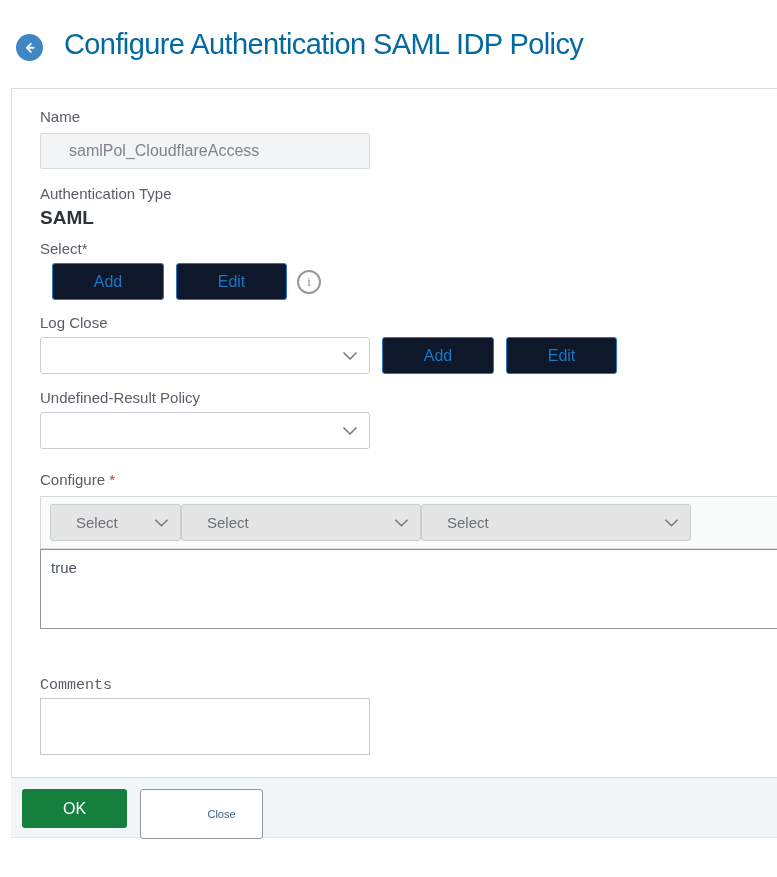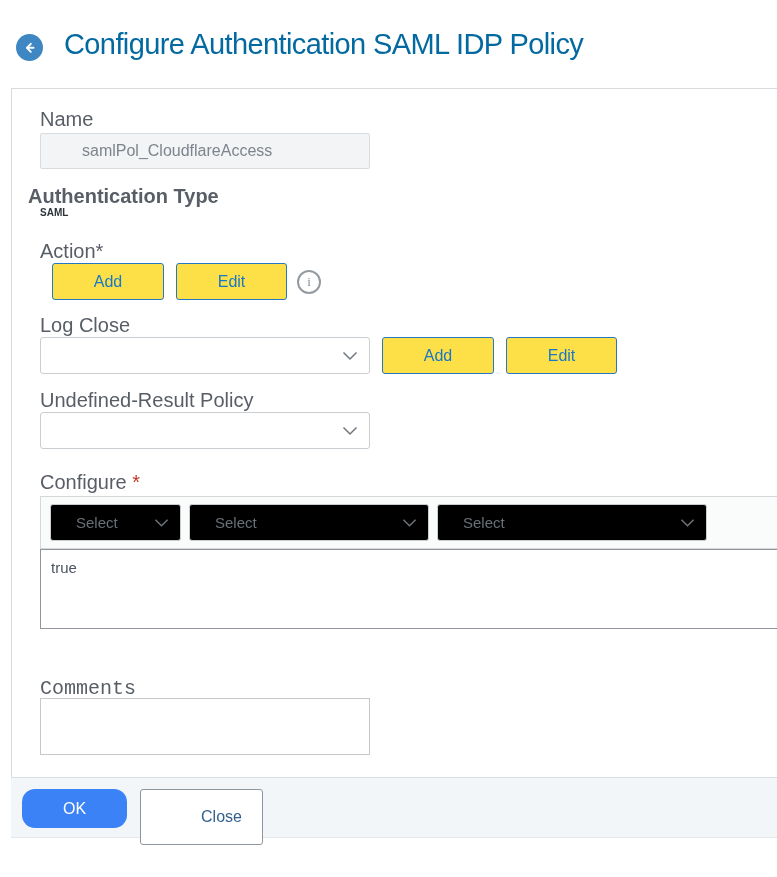--- a/index.html
+++ b/index.html
@@ -10,98 +10,98 @@
   .back-btn { position:absolute; left:16px; top:34px; width:27px; height:27px;
               border-radius:50%; background:#3e87c3; border:none; cursor:pointer;
               display:flex; align-items:center; justify-content:center; }
   .page-title { position:absolute; left:64px; top:28px; font-size:29px;
                 color:#0369a1; letter-spacing:-0.6px; font-weight:400; white-space:nowrap; }
 
   
   .panel { position:absolute; left:11px; top:88px; width:810px; height:750px;
            border-top:1px solid #d9dcdf; border-left:1px solid #d9dcdf; background:#fff; }
 
-  .lbl { position:absolute; font-size:20px; color:#585d66; white-space:nowrap;text-align:center; }
+  .lbl { position:absolute; font-size:15px; color:#585d66; white-space:nowrap;text-align:center; }
   .req { color:#c0392b; }
-  .bold-val { position:absolute; font-size:10px; font-weight:700; color:#2e3338; }
+  .bold-val { position:absolute; font-size:19px; font-weight:700; color:#2e3338; }
 
   .text-input { position:absolute; width:330px; height:36px; background:#f3f4f5;
                 border:1px solid #d9dcde; border-radius:2px; color:#7d848e;
-                font-size:16px; padding-left:41px; font-family:inherit; }
+                font-size:16px; padding-left:28px; font-family:inherit; }
 
   .dropdown { background:#fff; border:1px solid #c9ced3; border-radius:3px;
               height:37px; display:flex; align-items:center; position:relative; cursor:pointer; }
   .dropdown .dd-value { padding-left:25px; font-size:15px; color:#7d848e;
                         overflow:hidden; white-space:nowrap; }
   .dropdown .chev { position:absolute; right:11px; top:50%; transform:translateY(-50%);
                     display:flex; }
 
   .row { position:absolute; display:flex; align-items:center; }
   .row .dropdown { width:330px; }
-  .btn-outline { width:112px; height:37px; margin-left:12px; background:#fde047;
+  .btn-outline { width:112px; height:37px; margin-left:12px; background:#0f172a;
                  border:1px solid #2478c2; border-radius:3px; color:#1878c6;
                  font-size:16px; font-family:inherit; cursor:pointer;
                  display:flex; align-items:center; justify-content:center; }
   .btn-outline + .btn-outline { margin-left:12px; width:111px; }
 
   .info-icon { width:24px; height:24px; margin-left:10px; border:2px solid #939aa0;
                border-radius:50%; color:#888f96; font-size:13px; line-height:20px;
                text-align:center; font-family:"Liberation Serif", serif;
                cursor:pointer; flex:0 0 auto; }
 
   
   .expr-toolbar { position:absolute; left:40px; top:496px; width:790px; height:53px;
                   background:#fafbfb; border:1px solid #d4d8da; border-right:none;
                   display:flex; align-items:center; padding-left:9px; }
-  .expr-toolbar .dropdown { margin-right:8px; background:#000000; }
+  .expr-toolbar .dropdown { margin-right:0; background:#e5e5e5; }
   .expr-toolbar .dd-value { color:#6a7078; font-size:15px; }
   .sel-1 { width:131px; } .sel-2 { width:240px; } .sel-3 { width:270px; }
 
   .expr-area { position:absolute; left:40px; top:549px; width:790px; height:80px;
                border:1px solid #8f959b; border-right:none; background:#fff;
                font-size:15px; color:#4a5462; padding:9px 10px; resize:none;
                font-family:inherit; outline:none; }
 
   .comments-area { position:absolute; left:40px; top:698px; width:330px; height:57px;
                    border:1px solid #c6c9cc; background:#fff; resize:none;
                    font-size:15px; color:#4a5462; padding:6px 8px;
                    font-family:inherit; outline:none; }
 
   
   .footer { position:absolute; left:11px; top:777px; width:810px; height:61px;
             background:#f3f6f8; border-top:1px solid #d9dde0; border-bottom:1px solid #e4e7e9; }
   .btn-ok { position:absolute; left:11px; top:11px; width:105px; height:39px;
-            background:#3b82f6; color:#ffffff; border:none; border-radius:13px;
+            background:#15803d; color:#ffffff; border:none; border-radius:3px;
             font-size:16px; font-family:inherit; cursor:pointer; }
-  .btn-close { position:absolute; left:129px; top:11px; width:123px; height:56px;
+  .btn-close { position:absolute; left:129px; top:11px; width:123px; height:50px;
                background:#ffffff; color:#33608e; border:1px solid #8e979e;
-               border-radius:3px; font-size:16px; font-family:inherit; cursor:pointer;padding-left:40px; }
+               border-radius:3px; font-size:11px; font-family:inherit; cursor:pointer;padding-left:40px; }
 </style>
 </head>
 <body>
 
 <button class="back-btn">
   <span style="display:flex;">
     <svg width="15" height="14" viewBox="0 0 16 16">
       <path d="M9.5 3.2 L5 7.8 L9.5 12.4" stroke="#ffffff" stroke-width="2.2" fill="none" stroke-linecap="round" stroke-linejoin="round"></path>
       <line x1="5.6" y1="7.8" x2="12.6" y2="7.8" stroke="#ffffff" stroke-width="2.2" stroke-linecap="round"></line>
     </svg>
   </span>
 </button>
 <h1 class="page-title">Configure Authentication SAML IDP Policy</h1>
 
 <div class="panel"></div>
 
 <label class="lbl" style="left:40px; top:108px;">Name</label>
 <input class="text-input" style="left: 40px; top: 133px;" readonly="" value="samlPol_CloudflareAccess">
 
-<span class="lbl" style="left:28px; top:185px;font-weight:bold;">Authentication Type</span>
+<span class="lbl" style="left:40px; top:185px;">Authentication Type</span>
 <span class="bold-val" style="left:40px; top:207px;">SAML</span>
 
-<span class="lbl" style="left:40px; top:240px;">Action*</span>
+<span class="lbl" style="left:40px; top:240px;">Select*</span>
 <div class="row" style="left:40px; top:263px;">
   <button class="btn-outline">Add</button>
   <button class="btn-outline">Edit</button>
   <div class="info-icon">i</div>
 </div>
 
 <span class="lbl" style="left:40px; top:314px;">Log Close</span>
 <div class="row" style="left:40px; top:337px;">
   <div class="dropdown">
     <span class="dd-value"></span>

